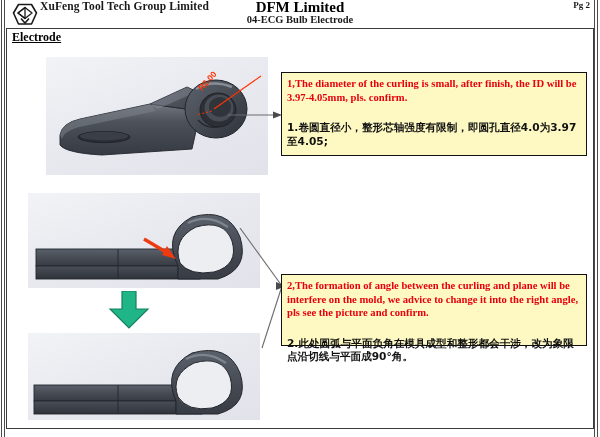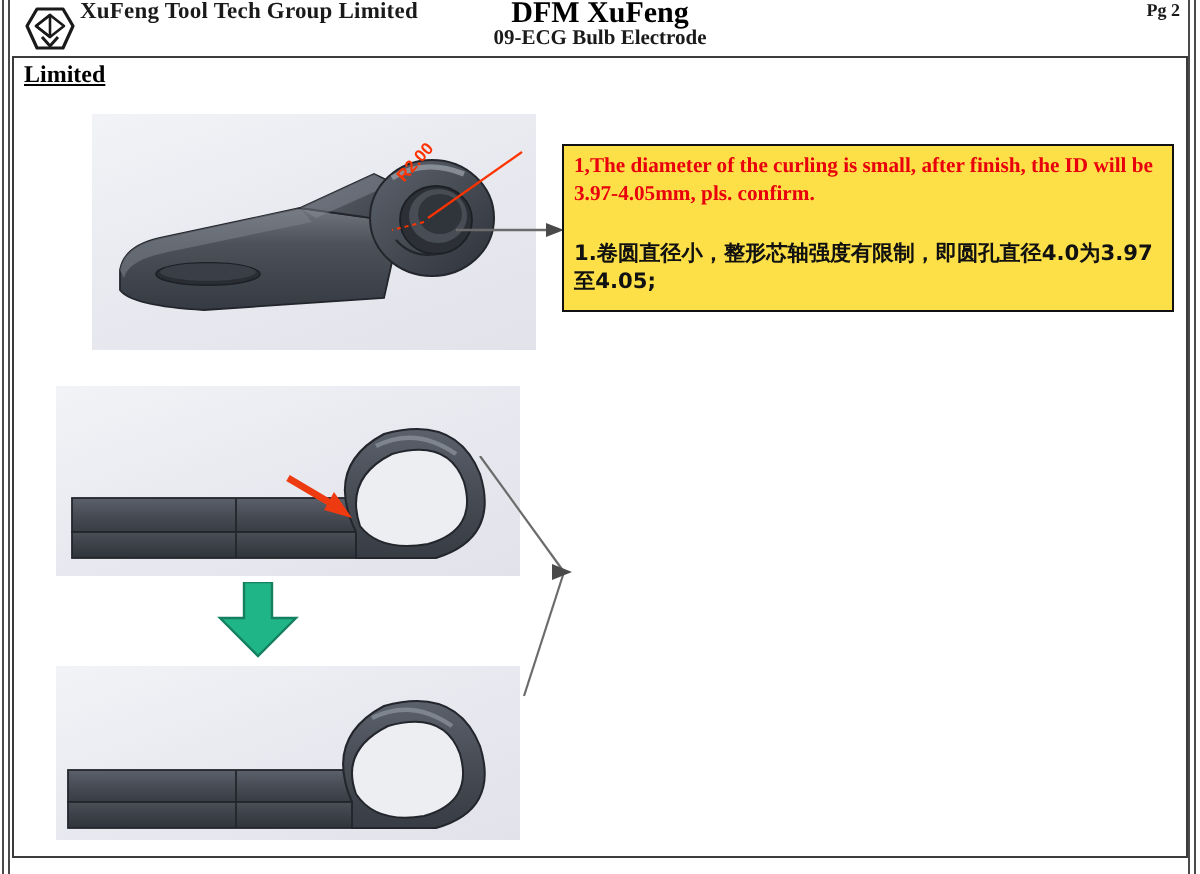--- a/index.html
+++ b/index.html
@@ -127,21 +127,21 @@
   .connector {
     position: absolute;
     pointer-events: none;
   }
   #connector-1 { left: 228px; top: 105px; width: 56px; height: 20px; }
   #connector-2 { left: 238px; top: 228px; width: 58px; height: 122px; }
 
   
   .note-box {
     position: absolute;
-    background: #fde047;
+    background: #fef9c3;
     border: 1px solid #111;
     box-sizing: border-box;
     padding: 4px 5px 4px 5px;
   }
   #note-box-1 { left: 281px; top: 72px;  width: 306px; height: 84px; }
   #note-box-2 { left: 281px; top: 274px; width: 306px; height: 72px; }
 
   .note-en {
     color: #e8000d;
     font-size: 10.6px;
@@ -192,28 +192,28 @@
         <g stroke="#1a1a1a" stroke-width="2.6" fill="none" stroke-linejoin="round">
           <path d="M26 9 L40 20 L26 31 L12 20 Z"></path>
           <path d="M12 20 L26 9 L26 31 Z"></path>
         </g>
         <path d="M18 31 L26 40 L34 31" stroke="#1a1a1a" stroke-width="3" fill="none"></path>
       </svg>
     </div>
 
     <div class="company-name">XuFeng Tool Tech Group Limited</div>
 
-    <div class="doc-title">DFM XuFeng</div>
-    <div class="doc-subtitle">09-ECG Bulb Electrode</div>
+    <div class="doc-title">DFM Limited</div>
+    <div class="doc-subtitle">04-ECG Bulb Electrode</div>
     <div class="page-num">Pg 2</div>
   </div>
 
   <div class="body-frame"></div>
 
-  <div class="proposal-label">Limited</div>
+  <div class="proposal-label">Electrode</div>
 
   <div class="cad-panel" id="cad-panel-1">
     <svg viewBox="0 0 222 118" preserveAspectRatio="none">
       <defs>
         <linearGradient id="mg1" x1="0" y1="0" x2="0" y2="1">
           <stop offset="0%" stop-color="#70757e"></stop>
           <stop offset="35%" stop-color="#4c515a"></stop>
           <stop offset="100%" stop-color="#363a42"></stop>
         </linearGradient>
         <linearGradient id="mg2" x1="0" y1="0" x2="1" y2="1">
@@ -328,14 +328,18 @@
       <line x1="44" y1="58" x2="24" y2="120" stroke="#6b6b6b" stroke-width="1.1"></line>
       <path d="M48 58 L38 54 L38 62 Z" fill="#4a4a4a"></path>
     </svg>
   </div>
 
   <div class="note-box" id="note-box-1">
     <p class="note-en">1,The diameter of the curling is small, after finish, the ID will be 3.97-4.05mm, pls. confirm.</p>
     <p class="note-cn">1.卷圆直径小，整形芯轴强度有限制，即圆孔直径4.0为3.97至4.05;</p>
   </div>
 
+  <div class="note-box" id="note-box-2">
+    <p class="note-en">2,The formation of angle between the curling and plane will be interfere on the mold, we advice to change it into the right angle, pls see the picture and confirm.</p>
+    <p class="note-cn">2.此处圆弧与平面负角在模具成型和整形都会干涉，改为象限点沿切线与平面成90°角。</p>
+  </div>
 
 </div>
 
 </body></html>

